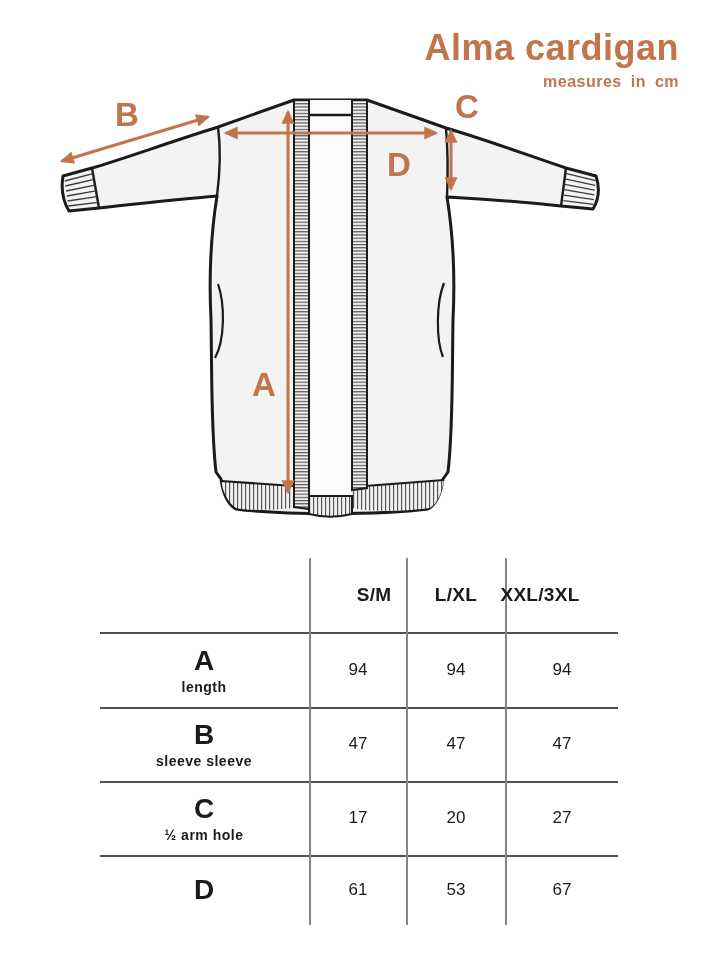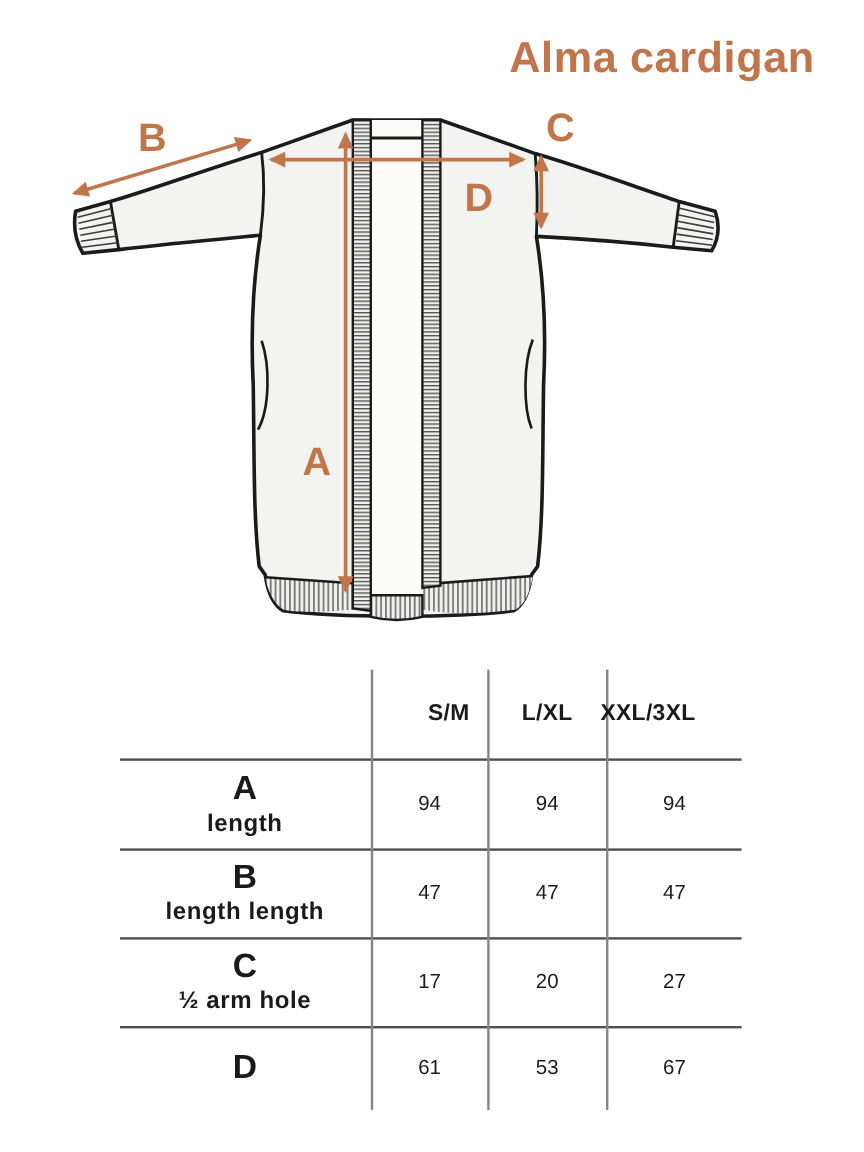--- a/index.html
+++ b/index.html
@@ -29,30 +29,31 @@
   #ah path{fill:var(--accent);}
   .mlabel{position:absolute;transform:translate(-50%,-50%);font-size:33px;font-weight:bold;color:var(--accent);line-height:1;}
 
   
   .sizetable{position:absolute;left:100px;top:558px;width:518px;height:367px;}
   .hline{position:absolute;left:0;width:518px;height:2px;background:#4F4F4F;}
   .vline{position:absolute;top:0;height:367px;width:2px;background:#858585;}
   .cellpos{position:absolute;transform:translate(-50%,-50%);text-align:center;white-space:nowrap;}
   .th{font-size:19px;font-weight:bold;letter-spacing:0.3px;}
   .letter{font-size:28px;font-weight:bold;line-height:1.1;}
-  .desc{font-size:20px;font-weight:bold;letter-spacing:0.5px;margin-top:2px;}
+  .desc{font-size:14px;font-weight:bold;letter-spacing:0.5px;margin-top:2px;}
   .val{font-size:17px;}
 </style>
 </head>
 <body>
 
 <div class="page">
 
   <div class="titleblock">
     <div class="title">Alma cardigan</div>
+    <div class="subtitle">measures in cm</div>
   </div>
 
   <svg class="diagram" viewBox="0 0 720 560" xmlns="http://www.w3.org/2000/svg">
     <defs>
       <pattern id="hrib" patternUnits="userSpaceOnUse" width="8" height="3.2">
         <rect width="8" height="3.2" fill="#F1F1F0"></rect>
         <line x1="0" y1="1.4" x2="8" y2="1.4" stroke="#4A4A4A" stroke-width="1.1"></line>
       </pattern>
       <pattern id="vrib" patternUnits="userSpaceOnUse" width="4" height="12">
         <rect width="4" height="12" fill="#F1F1F0"></rect>
@@ -148,21 +149,21 @@
     <div class="cellpos" style="left:104px;top:112px">
       <div class="letter">A</div>
       <div class="desc">length</div>
     </div>
     <div class="cellpos val" style="left:258px;top:112px">94</div>
     <div class="cellpos val" style="left:356px;top:112px">94</div>
     <div class="cellpos val" style="left:462px;top:112px">94</div>
 
     <div class="cellpos" style="left:104px;top:186px">
       <div class="letter">B</div>
-      <div class="desc">length length</div>
+      <div class="desc">sleeve sleeve</div>
     </div>
     <div class="cellpos val" style="left:258px;top:186px">47</div>
     <div class="cellpos val" style="left:356px;top:186px">47</div>
     <div class="cellpos val" style="left:462px;top:186px">47</div>
 
     <div class="cellpos" style="left:104px;top:260px">
       <div class="letter">C</div>
       <div class="desc">½ arm hole</div>
     </div>
     <div class="cellpos val" style="left:258px;top:260px">17</div>

